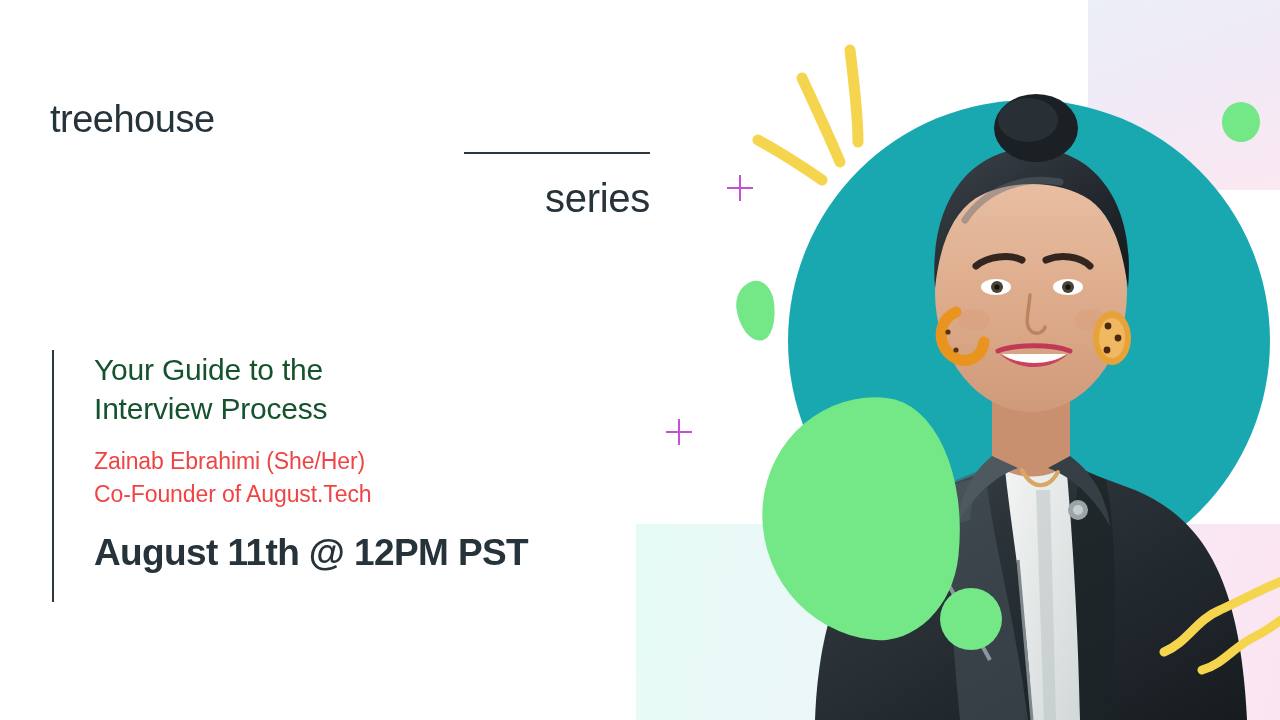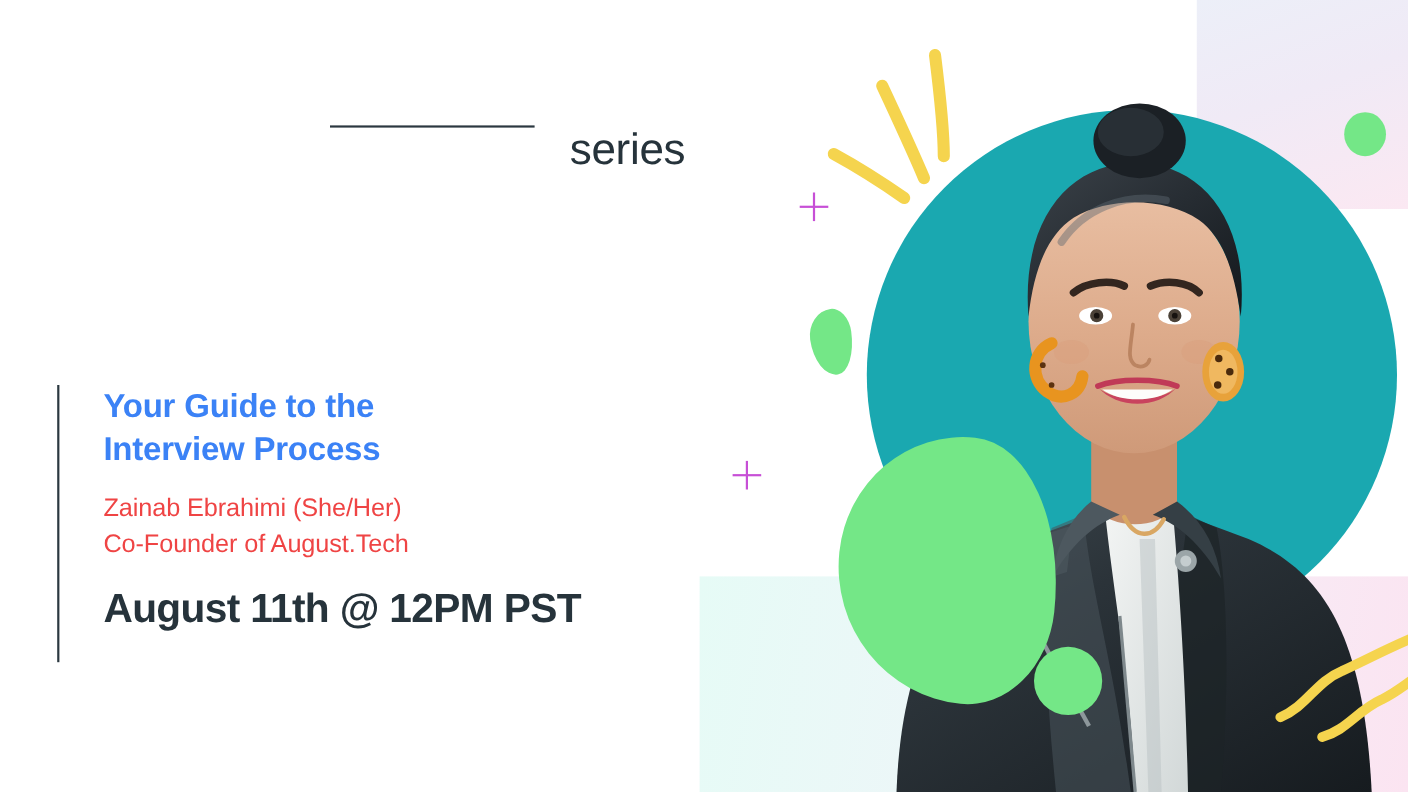--- a/index.html
+++ b/index.html
@@ -91,39 +91,39 @@
   }
   #series-title-outline {
     margin-top:12px;
     font-size:84px; line-height:1; font-weight:400;
     letter-spacing:-1px;
     color:transparent;
     -webkit-text-stroke:1.6px #2b3840;
     text-shadow:none;
   }
   #series-row {
-    display:flex; align-items:flex-start; gap:32px;
-    margin-top:14px; padding-left:250px;
+    display:flex; align-items:flex-end; gap:22px;
+    margin-top:14px; padding-left:250px;flex-direction:column;
   }
   #series-rule {
     flex:0 0 auto; width:186px; height:2px; background:#2b3840;
   }
   #series-word {
     font-size:40px; font-weight:400; color:#26333b; letter-spacing:-0.3px;
   }
 
   
   #details-block {
     position:absolute; left:52px; top:350px;
     padding-left:40px; width:600px;
     border-left:2px solid #2b3840; height:252px;
   }
   #talk-title {
-    font-size:30px; line-height:1.3; font-weight:700;
-    color:#3b82f6; letter-spacing:-0.2px;
+    font-size:30px; line-height:1.3; font-weight:400;
+    color:#14532d; letter-spacing:-0.2px;
   }
   #speaker-name, #speaker-role {
     font-size:23px; line-height:1.45; font-weight:400;
     color:#ef4444; letter-spacing:-0.1px;
   }
   #speaker-name { margin-top:17px; }
   #event-datetime {
     margin-top:20px;
     font-size:37px; font-weight:700; color:#26333b;
     letter-spacing:-0.6px;
@@ -270,20 +270,21 @@
   <div id="squiggles">
     <svg width="140" height="110" viewBox="0 0 140 110" xmlns="http://www.w3.org/2000/svg">
       <g stroke="#f5d44e" stroke-width="9" stroke-linecap="round" fill="none">
         <path d="M14 82 C 38 72, 46 50, 70 40 C 92 30, 106 22, 134 10"></path>
         <path d="M52 100 C 74 94, 84 76, 106 66 C 122 58, 130 50, 140 44"></path>
       </g>
     </svg>
   </div>
 
   <div id="headline-block">
+    <div id="brand-name">treehouse</div>
     <div id="series-row">
       <div id="series-rule"></div>
       <div id="series-word">series</div>
     </div>
   </div>
 
   <div id="details-block">
     <div id="talk-title">
       <div>Your Guide to the</div>
       <div>Interview Process</div>

